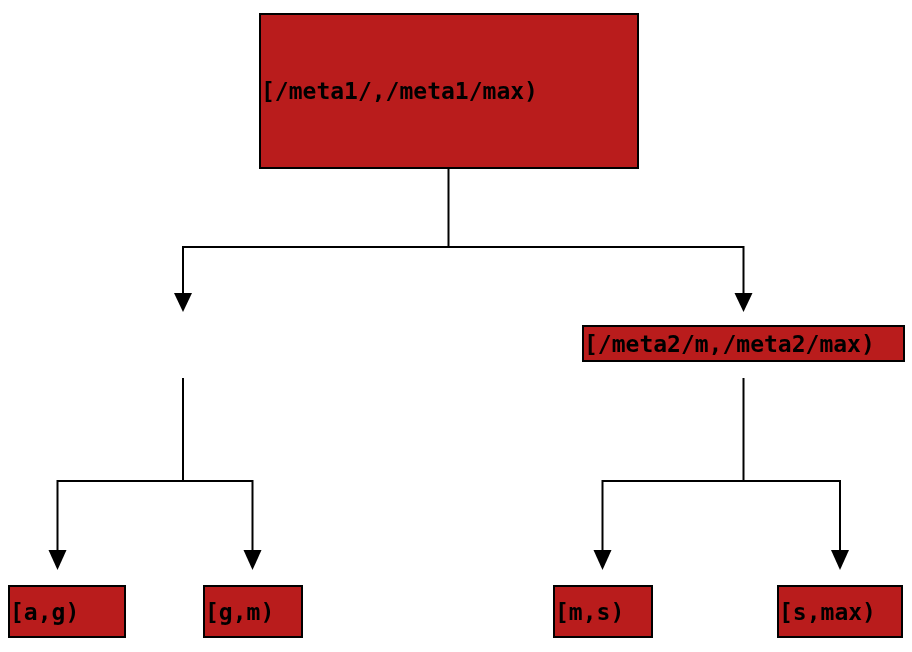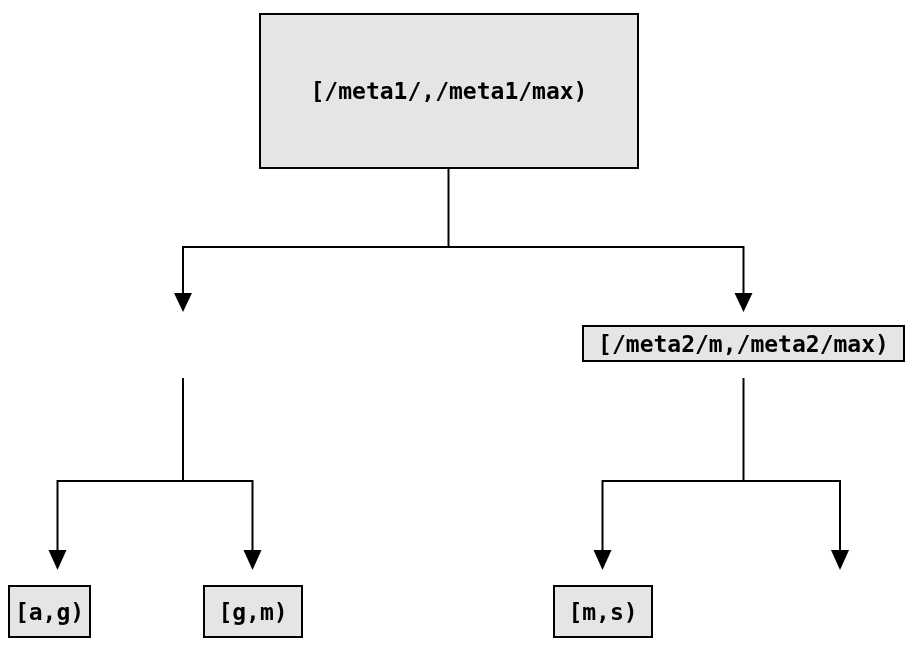--- a/index.html
+++ b/index.html
@@ -28,33 +28,32 @@
     fill: none;
   }
   .connectors polygon {
     fill: #000000;
     stroke: none;
   }
   .node {
     position: absolute;
     box-sizing: border-box;
     border: 2px solid #000000;
-    background: #e5e5e5;
+    background: #b91c1c;
     color: #000000;
     display: flex;
     align-items: center;
-    justify-content: center;
     font-size: 23px;
     font-weight: bold;
     white-space: nowrap;
   }
   #node-root        { left: 259px; top: 13px;  width: 380px; height: 156px; }
   #node-meta2-left  { left: 23px;  top: 325px; width: 320px; height: 53px; }
   #node-meta2-right { left: 582px; top: 325px; width: 323px; height: 37px; }
-  #node-leaf-ag     { left: 8px;   top: 585px; width: 83px; height: 53px; }
+  #node-leaf-ag     { left: 8px;   top: 585px; width: 118px; height: 53px; }
   #node-leaf-gm     { left: 203px; top: 585px; width: 100px; height: 53px; }
   #node-leaf-ms     { left: 553px; top: 585px; width: 100px; height: 53px; }
   #node-leaf-smax   { left: 777px; top: 585px; width: 126px; height: 53px; }
 </style>
 </head>
 <body>
 
 <div class="canvas">
 
   <svg class="connectors" viewBox="0 0 912 652" xmlns="http://www.w3.org/2000/svg">
@@ -101,14 +100,17 @@
   </div>
 
   <div class="node" id="node-leaf-gm">
     <span>[g,m)</span>
   </div>
 
   <div class="node" id="node-leaf-ms">
     <span>[m,s)</span>
   </div>
 
+  <div class="node" id="node-leaf-smax">
+    <span>[s,max)</span>
+  </div>
 
 </div>
 
 </body></html>

